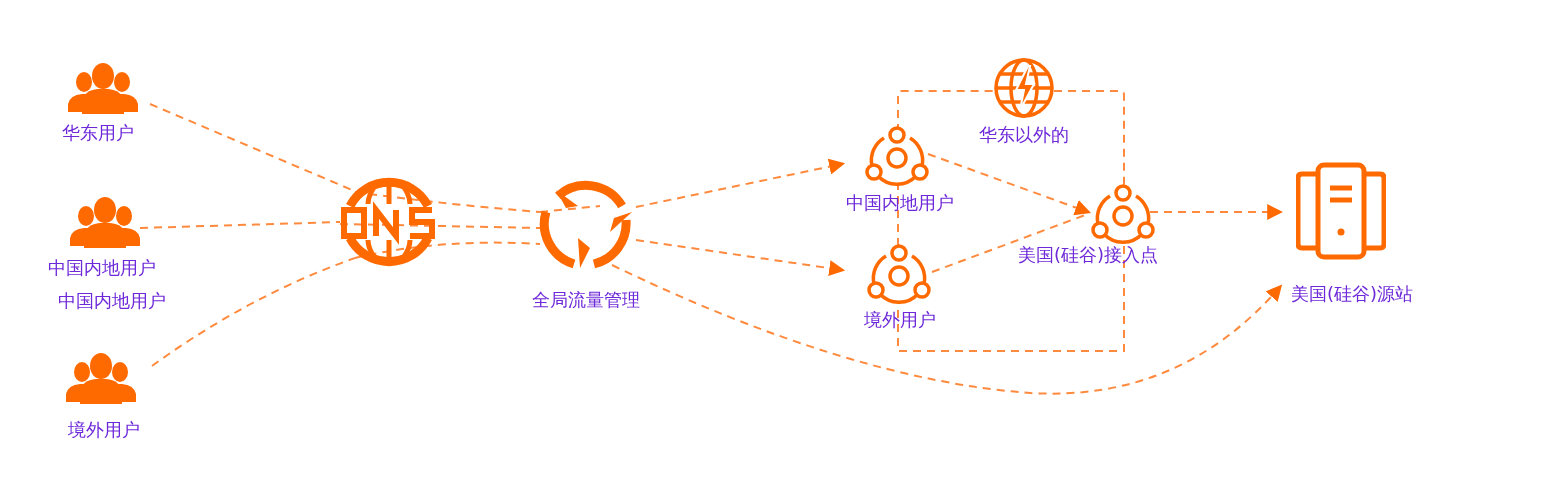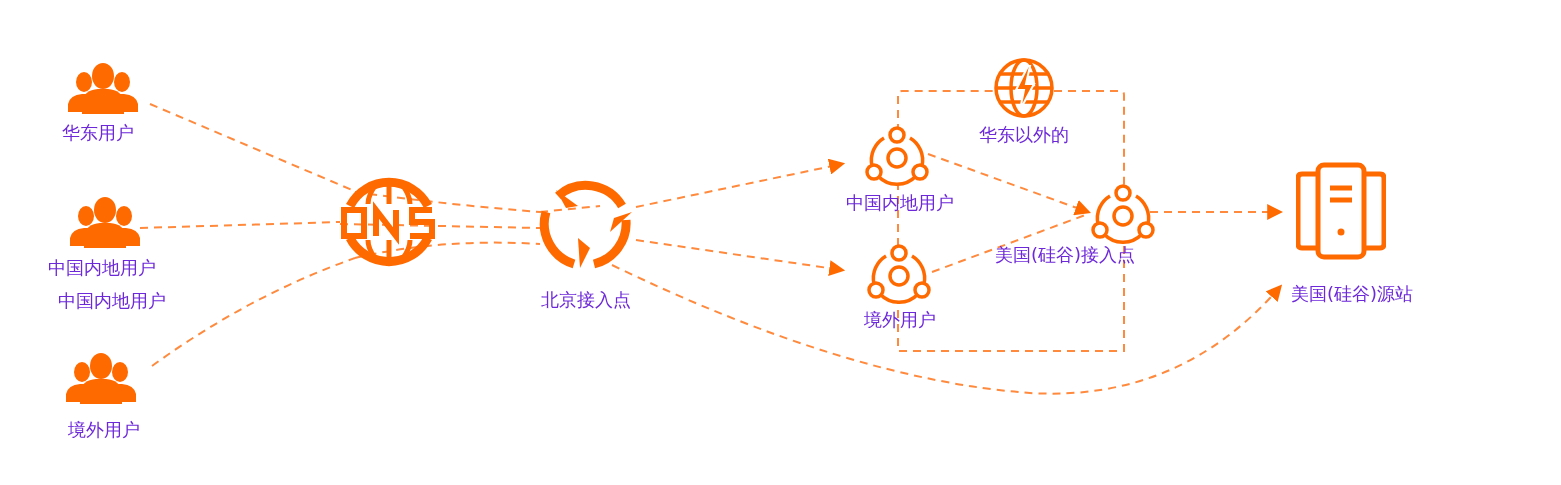--- a/index.html
+++ b/index.html
@@ -123,21 +123,21 @@
         <path d="M22,20 A42,42 0 0 1 86,30"></path>
         <path d="M90,44 A42,42 0 0 1 58,88"></path>
         <path d="M38,88 A42,42 0 0 1 10,36"></path>
       </g>
       <g fill="#ff6a00">
         <path d="M20,14 L42,30 L30,32 Z"></path>
         <path d="M96,36 L74,56 L78,42 Z"></path>
         <path d="M44,92 L42,62 L54,72 Z"></path>
       </g>
     </svg>
-    <div class="label" style="left:586px;top:288px">北京接入点</div>
+    <div class="label" style="left:586px;top:288px">全局流量管理</div>
   </div>
 
   <div class="node">
     <svg class="icon" style="left:992px;top:56px" width="64" height="64" viewBox="0 0 64 64">
       <g fill="none" stroke="#ff6a00" stroke-width="3.5">
         <circle cx="32" cy="32" r="28"></circle>
         <ellipse cx="32" cy="32" rx="13" ry="28"></ellipse>
         <line x1="4" y1="32" x2="60" y2="32"></line>
         <line x1="8" y1="18" x2="56" y2="18"></line>
         <line x1="8" y1="46" x2="56" y2="46"></line>
@@ -182,21 +182,21 @@
       <g fill="#fff" stroke="#ff6a00" stroke-width="3.5">
         <path d="M20,12 A26,26 0 0 0 8,40"></path>
         <path d="M46,12 A26,26 0 0 1 58,40"></path>
         <path d="M14,50 A26,26 0 0 0 52,50"></path>
         <circle cx="33" cy="32" r="9"></circle>
         <circle cx="33" cy="9" r="7"></circle>
         <circle cx="10" cy="46" r="7"></circle>
         <circle cx="56" cy="46" r="7"></circle>
       </g>
     </svg>
-    <div class="label" style="left:1065px;top:243px">美国(硅谷)接入点</div>
+    <div class="label" style="left:1088px;top:243px">美国(硅谷)接入点</div>
   </div>
 
   <div class="node">
     <svg class="icon" style="left:1296px;top:162px" width="90" height="98" viewBox="0 0 90 98">
       <g fill="none" stroke="#ff6a00" stroke-width="5" stroke-linejoin="round">
         <path d="M20,12 L6,12 Q2,12 2,16 L2,82 Q2,86 6,86 L20,86"></path>
         <path d="M70,12 L84,12 Q88,12 88,16 L88,82 Q88,86 84,86 L70,86"></path>
         <rect x="22" y="3" width="46" height="92" rx="6"></rect>
         <line x1="34" y1="26" x2="56" y2="26"></line>
         <line x1="34" y1="38" x2="56" y2="38"></line>

